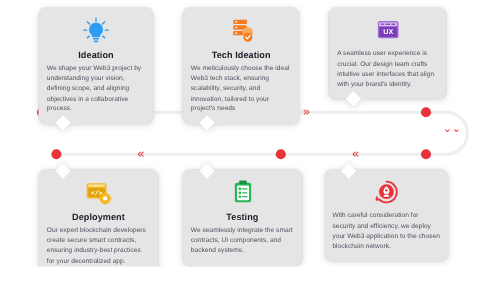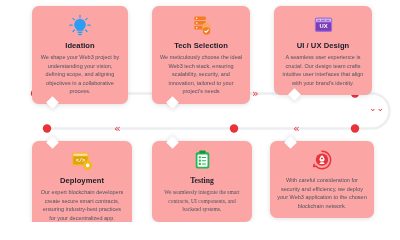--- a/index.html
+++ b/index.html
@@ -33,25 +33,25 @@
     color: #e8333a;
     font-size: 11px;
     line-height: 1;
     font-family: "DejaVu Sans", sans-serif;
     letter-spacing: -1px;
   }
 
   
   .card {
     position: absolute;
-    background: #fca5a5;
+    background: #e5e5e5;
     border-radius: 7px;
     box-shadow: 0 1px 5px rgba(40,45,60,0.13), 0 0 1px rgba(40,45,60,0.10);
     padding: 7px 7px 8px 7px;
-    text-align: center;
+    text-align: left;
   }
 
   .card-inner { display: flex; flex-direction: column; align-items: center; }
 
   .card-icon {
     width: 26px;
     height: 24px;
     margin-bottom: 4px;
     display: flex;
     align-items: center;
@@ -94,21 +94,21 @@
     transform: rotate(45deg);
     box-shadow: -2px -2px 4px rgba(40,45,60,0.07);
     border-radius: 2px 0 0 0;
   }
 
   
   #card-ideation      { left: 32px;  top: 6px;   width: 96px; }
   #card-tech          { left: 152px; top: 6px;   width: 98px; }
   #card-uiux          { left: 274px; top: 6px;   width: 98px; }
   #card-development   { left: 32px;  top: 141px; width: 100px; }
-  #card-testing       { left: 152px; top: 141px; width: 100px; font-family: Liberation Serif, serif; }
+  #card-testing       { left: 152px; top: 141px; width: 100px; }
   #card-deployment    { left: 270px; top: 141px; width: 104px; }
 </style>
 </head>
 <body>
 
 <div id="root">
 
   <svg id="connector-layer" viewBox="0 0 400 222" width="400" height="222">
 
     <line x1="35" y1="93.5" x2="355" y2="93.5" stroke="#eceef1" stroke-width="2.6" stroke-linecap="round"></line>
@@ -167,42 +167,41 @@
           <g fill="#ffffff">
             <circle cx="9.4" cy="5.5" r="1"></circle>
             <circle cx="9.4" cy="12.1" r="1"></circle>
             <circle cx="9.4" cy="18.7" r="1"></circle>
           </g>
           <path d="M17 17.5 a6 6 0 1 1 6 6 a6 6 0 0 1 -6 -6 z" fill="#f9a961"></path>
           <circle cx="23" cy="23.5" r="5.2" fill="#f47c20"></circle>
           <path d="M20.6 23.4 l1.7 1.7 l3.2 -3.4" fill="none" stroke="#ffffff" stroke-width="1.5" stroke-linecap="round" stroke-linejoin="round"></path>
         </svg>
       </div>
-      <div class="card-title">Tech Selection</div>
+      <div class="card-title">Tech Ideation</div>
       <div class="card-desc">We meticulously choose the ideal Web3 tech stack, ensuring scalability, security, and innovation, tailored to your project's needs</div>
     </div>
     <div class="tail tail-down"></div>
   </div>
 
   <div class="card" id="card-uiux">
     <div class="card-inner">
       <div class="card-icon">
         <svg viewBox="0 0 32 28" width="23" height="21">
           <rect x="4" y="3" width="24" height="20" rx="2.4" fill="#a26fd6"></rect>
           <rect x="5.6" y="4.6" width="20.8" height="4" rx="1" fill="#d9c4ee"></rect>
           <g fill="#8e4fc8">
             <rect x="7.2" y="5.9" width="4" height="1.5" rx="0.7"></rect>
             <rect x="12.4" y="5.9" width="6" height="1.5" rx="0.7"></rect>
             <rect x="19.6" y="5.9" width="5" height="1.5" rx="0.7"></rect>
           </g>
           <rect x="5.6" y="9.8" width="20.8" height="11.6" rx="1.2" fill="#7b3db8"></rect>
           <text x="16" y="18" text-anchor="middle" font-family="Liberation Sans, sans-serif" font-size="8.2" font-weight="bold" fill="#ffffff">UX</text>
         </svg>
       </div>
-      <div class="card-title">UI / UX Design</div>
       <div class="card-desc">A seamless user experience is crucial. Our design team crafts intuitive user interfaces that align with your brand's identity.</div>
     </div>
     <div class="tail tail-down"></div>
   </div>
 
   <div class="card" id="card-development">
     <div class="tail tail-up"></div>
     <div class="card-inner">
       <div class="card-icon">
         <svg viewBox="0 0 32 28" width="24" height="21">

